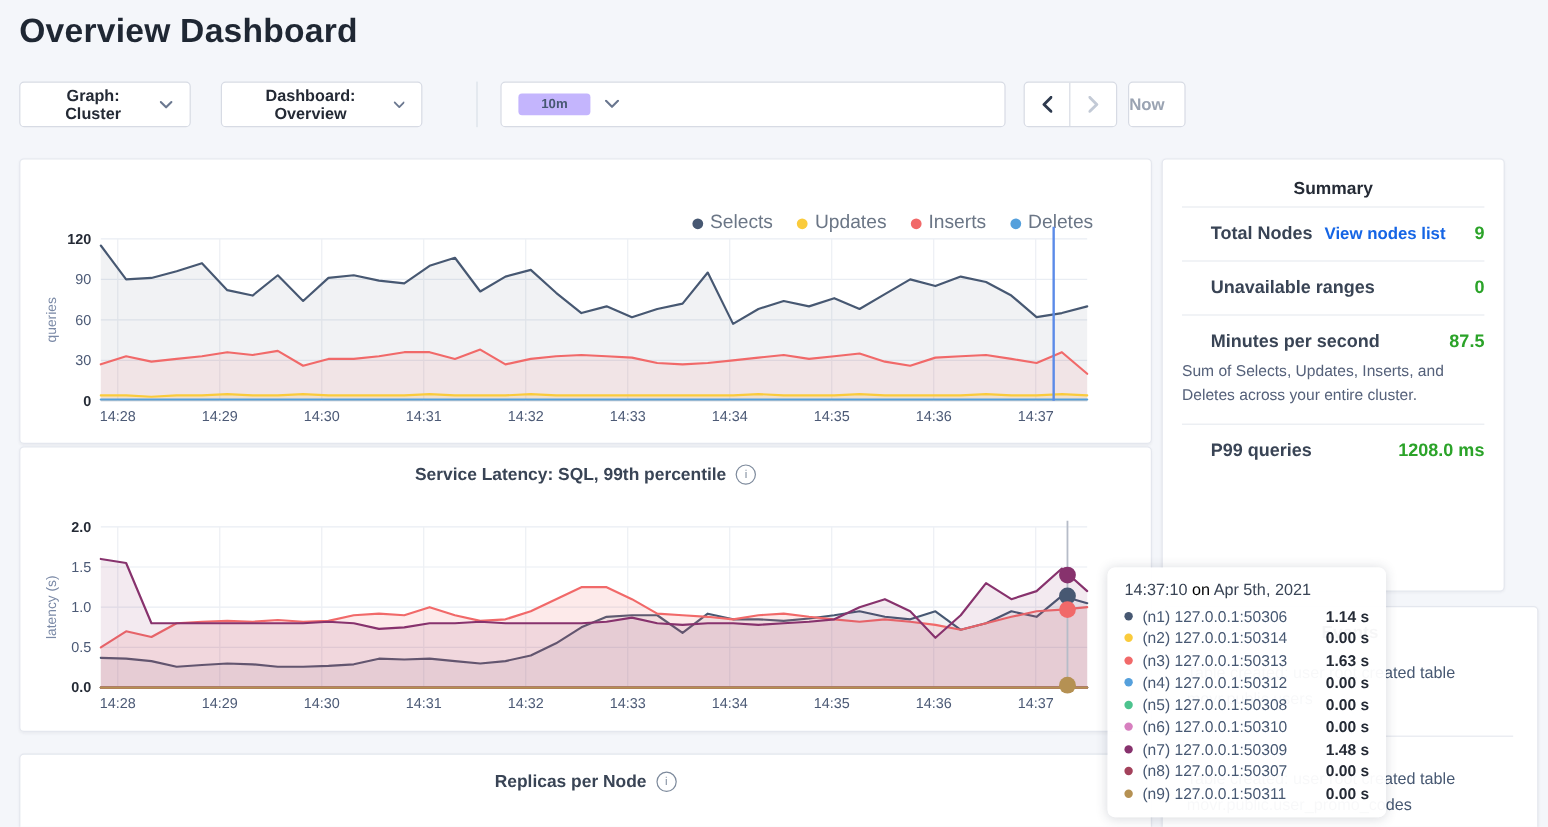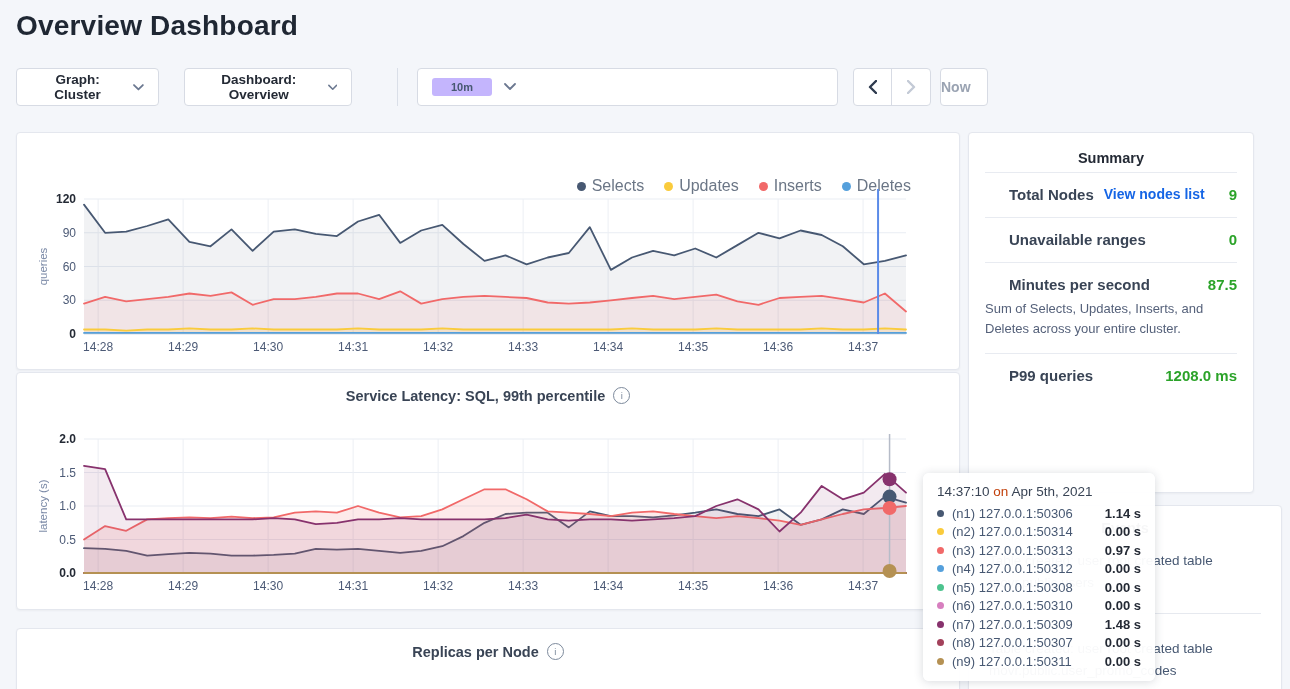--- a/index.html
+++ b/index.html
@@ -44,21 +44,21 @@
   .metric-desc{margin-top:6px;font-size:13px;line-height:20px;color:#55617A;}
   
   .events-title{text-align:center;font-size:14.5px;font-weight:700;color:#242A35;padding:14px 0 0;}
   .event-item{padding:14px 0 19px;border-bottom:1px solid #E6E9EF;}
   .event-item + .event-item{padding-top:24px;}
   .event-line{font-size:13.5px;line-height:22px;color:#475872;}
   
   .tooltip{position:absolute;left:923px;top:473px;width:232px;background:rgba(255,255,255,.96);border-radius:6px;
     box-shadow:0 1px 10px rgba(40,50,70,.18);padding:11px 14px 10px;z-index:10;box-sizing:border-box;}
   .tt-head{font-size:13.5px;color:#394455;margin-bottom:5px;}
-  .tt-on{color:#c2410c;}
+  .tt-on{color:#000000;}
   .tt-row{display:flex;align-items:center;gap:8px;height:18.5px;font-size:13px;color:#475872;}
   .tt-dot{width:7px;height:7px;border-radius:50%;flex:none;}
   .tt-val{margin-left:auto;font-weight:700;color:#242A35;}
 </style>
 </head>
 <body>
 
 <h1 class="page-title">Overview Dashboard</h1>
 
 <button class="ctl" style="left:16px;width:143px;">
@@ -277,21 +277,21 @@
         <span class="tt-val">1.14 s</span>
       </div>
       <div class="tt-row">
         <span class="tt-dot" style="background: rgb(250, 203, 60);"></span>
         <span>(n2) 127.0.0.1:50314</span>
         <span class="tt-val">0.00 s</span>
       </div>
       <div class="tt-row">
         <span class="tt-dot" style="background: rgb(241, 105, 105);"></span>
         <span>(n3) 127.0.0.1:50313</span>
-        <span class="tt-val">0.97 s</span>
+        <span class="tt-val">1.63 s</span>
       </div>
       <div class="tt-row">
         <span class="tt-dot" style="background: rgb(85, 160, 220);"></span>
         <span>(n4) 127.0.0.1:50312</span>
         <span class="tt-val">0.00 s</span>
       </div>
       <div class="tt-row">
         <span class="tt-dot" style="background: rgb(77, 195, 142);"></span>
         <span>(n5) 127.0.0.1:50308</span>
         <span class="tt-val">0.00 s</span>

